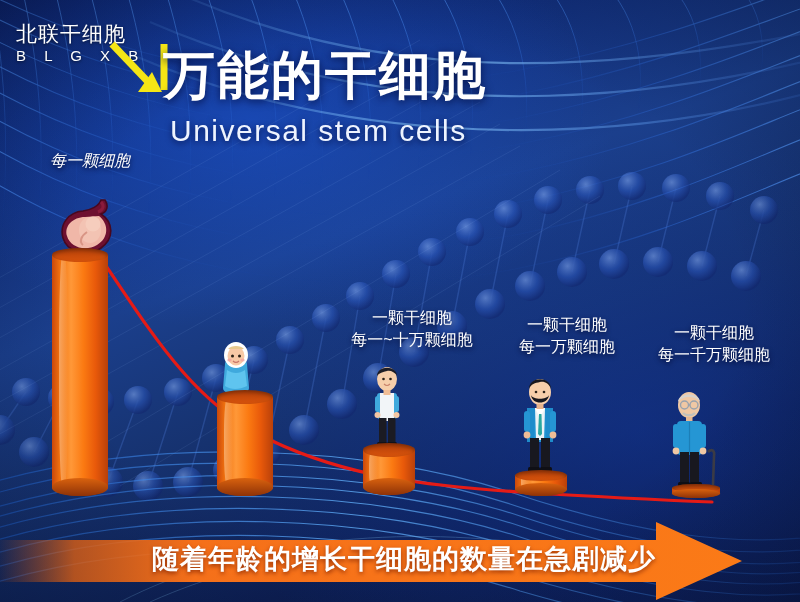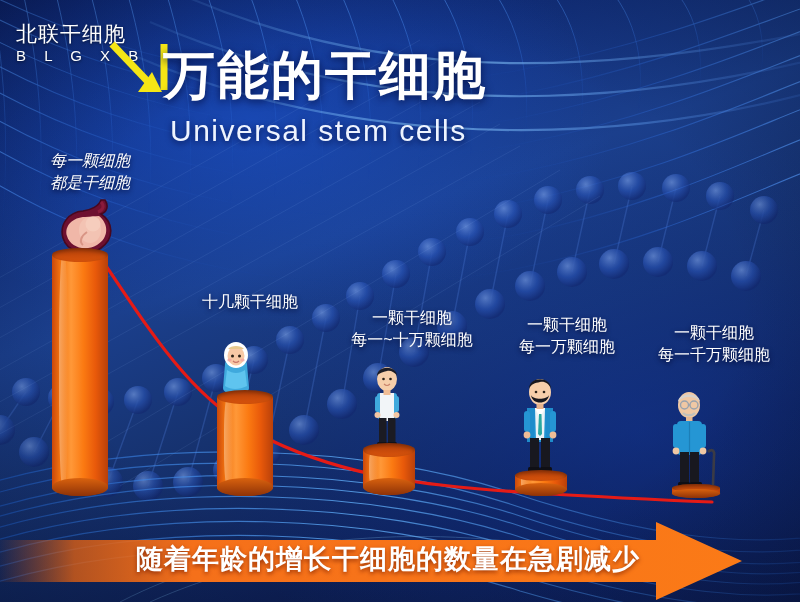--- a/index.html
+++ b/index.html
@@ -57,21 +57,21 @@
      background:linear-gradient(90deg,rgba(255,214,170,.55),rgba(255,255,255,0));
      border-radius:40%; }
 
   
   .curve { position:absolute; inset:0; pointer-events:none; }
 
   
   #banner { position:absolute; left:0; top:520px; width:800px; height:82px; }
   #banner-text { position:absolute; left:136px; top:541px; width:520px;
      color:#fff; font-size:27px; font-weight:bold; letter-spacing:1px;
-     text-align:left; white-space:nowrap;
+     text-align:right; white-space:nowrap;
      text-shadow:0 2px 4px rgba(120,30,0,.75); }
 </style>
 </head>
 <body>
 
 <div id="stage">
 
   <svg class="bg grid-wire" viewBox="0 0 800 602" preserveAspectRatio="none">
     <defs>
       <linearGradient id="gfade" x1="0" y1="0" x2="0" y2="1">
@@ -252,42 +252,40 @@
   <div id="title-cn">万能的干细胞</div>
   <div id="title-en">Universal stem cells</div>
 
   <svg class="curve" viewBox="0 0 800 602" preserveAspectRatio="none">
     <path d="M86,236 C 150,330 190,402 270,440 C 350,478 430,486 520,492
              C 600,497 660,500 712,502" fill="none" stroke="#e51b16" stroke-width="3.2" stroke-linecap="round"></path>
   </svg>
 
   <div class="label" style="left:0px; top:150px; width:180px;font-style:italic;">
     <span>每一颗细胞</span>
-    <span>都是干细胞</span>
   </div>
   <svg style="position:absolute;left:57px;top:196px;width:62px;height:62px" viewBox="0 0 62 62">
     <path d="M48,4 C 52,10 50,16 44,18 C 56,26 58,42 44,52 C 30,62 10,56 6,42
              C 2,28 12,16 26,15 C 34,14 42,10 44,4 Z" fill="#6e1030" stroke="#48081f" stroke-width="1.6"></path>
     <path d="M42,20 C 52,28 52,42 40,49 C 28,56 13,51 10,40 C 7,30 16,21 28,21 Z" fill="#f0b7a8"></path>
     <ellipse cx="33" cy="34" rx="11" ry="13" fill="#f3c3b3"></ellipse>
     <circle cx="36" cy="28" r="7.5" fill="#f6cdbd"></circle>
     <path d="M30,36 C 24,40 22,46 26,49" stroke="#d99585" stroke-width="2" fill="none"></path>
     <path d="M44,6 C 48,10 46,14 41,16" stroke="#8a1b3c" stroke-width="3" fill="none"></path>
   </svg>
   <div class="ped" style="left:52px; top:248px; width:56px; height:248px;">
     <div class="cap-bot"></div>
       <div class="side" style="border-radius:0;clip-path:inset(7px 0 8px 0)"></div>
     <div class="gloss"></div>
       <div class="cap-top"></div>
     <div style="position:absolute;left:0;right:0;bottom:0;height:18px;border-radius:50%;
                 background:linear-gradient(180deg,#d9620e,#8e3207);"></div>
   </div>
 
   <div class="label" style="left:152px; top:291px; width:196px;">
-    <span>十几颗干细胞</span>
   </div>
   <svg style="position:absolute;left:219px;top:340px;width:34px;height:58px" viewBox="0 0 34 58">
     <path d="M6,24 C 6,16 28,16 28,24 L 30,48 C 30,56 4,56 4,48 Z" fill="#3fa9dd"></path>
     <path d="M8,30 C 14,34 20,34 26,30 L 28,46 C 20,50 12,50 6,46 Z" fill="#5fc4ef"></path>
     <ellipse cx="17" cy="15" rx="12" ry="13" fill="#ffffff"></ellipse>
     <ellipse cx="17" cy="16" rx="8.5" ry="9.5" fill="#f8c9a6"></ellipse>
     <path d="M9,9 C 12,5 22,5 25,9" fill="#e8c98e"></path>
     <circle cx="13.5" cy="16" r="1.5" fill="#2b2118"></circle>
     <circle cx="20.5" cy="16" r="1.5" fill="#2b2118"></circle>
     <ellipse cx="10.5" cy="20" rx="2.2" ry="1.5" fill="#f4a2a0" opacity=".8"></ellipse>

